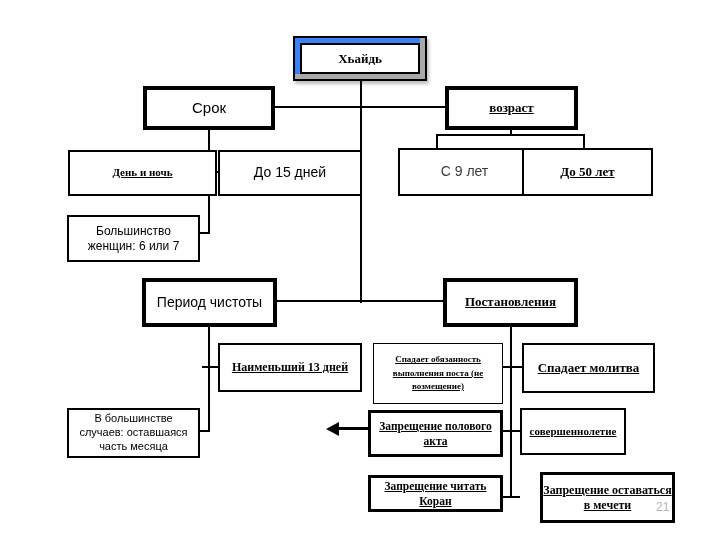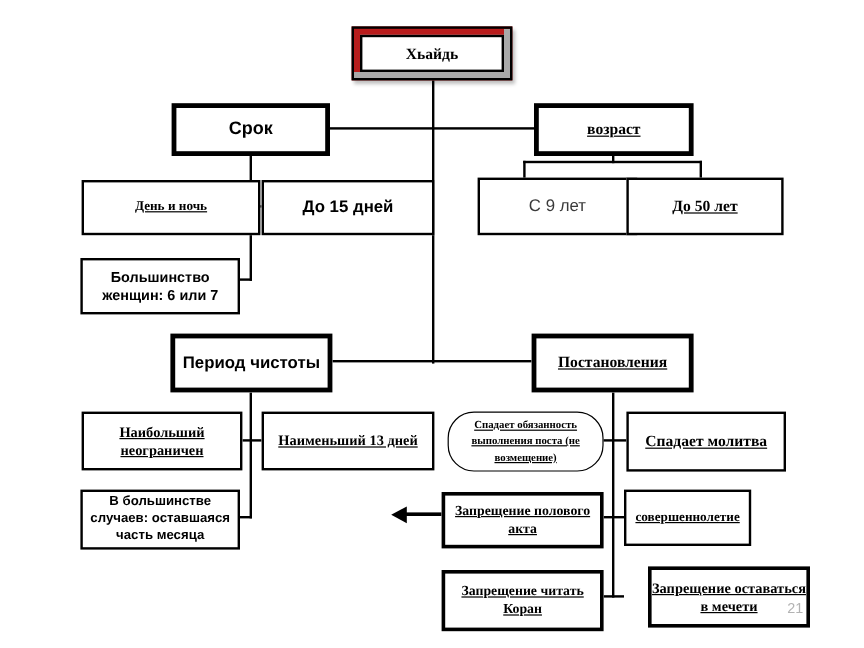--- a/index.html
+++ b/index.html
@@ -9,56 +9,56 @@
   }
   
   .ln { position:absolute; background:#000; }
   
   .node {
     position:absolute; background:#fff; color:#000; box-sizing:border-box;
     display:flex; align-items:center; justify-content:center;
     text-align:center; line-height:1.25; padding:1px 3px;
   }
   .serif { font-family:"Liberation Serif", serif; font-weight:bold;text-decoration:underline; }
-  .sans  { font-family:"Liberation Sans",  sans-serif; font-weight:bold; }
+  .sans  { font-family:"Liberation Sans",  sans-serif; font-weight:normal; }
   .b1 { border:1px solid #000; }
   .b2 { border:2px solid #000; }
   .b3 { border:3px solid #000; }
   .b4 { border:4px solid #000; }
 
   
   #hayd {
-    position:absolute; left:293px; top:22px; width:134px; height:45px;
-    box-sizing:border-box; border:2px solid #000; background:#b91c1c; padding:5px;
+    position:absolute; left:293px; top:36px; width:134px; height:45px;
+    box-sizing:border-box; border:2px solid #000; background:#3b82f6; padding:5px;
     box-shadow: inset -5px -5px 0 #a9a9a9, 2px 3px 3px rgba(0,0,0,0.25);
   }
   #hayd .inner {
     box-sizing:border-box; width:100%; height:100%; border:2px solid #000;
     display:flex; align-items:center; justify-content:center;
     font-family:"Liberation Serif", serif; font-weight:bold; font-size:13px;
     background:#fff;
   }
 
   #srok            { left:143px; top:86px;  width:132px; height:44px; font-size:15px; }
   #vozrast         { left:445px; top:86px;  width:133px; height:44px; font-size:13px; }
   #den-noch        { left:68px;  top:150px; width:149px; height:46px; font-size:11px; }
   #do-15           { left:218px; top:150px; width:144px; height:46px; font-size:14px;text-align:center; }
   #s-9-let         { left:370px; top:148px; width:133px; height:48px; font-size:14px; font-weight:normal; color:#3a3a3a;margin-left:28px; }
   #do-50-let       { left:522px; top:148px; width:131px; height:48px; font-size:13px; }
   #bolshinstvo     { left:67px;  top:215px; width:133px; height:47px; font-size:12px; }
   #period          { left:142px; top:278px; width:135px; height:49px; font-size:14px; }
   #postanovleniya  { left:443px; top:278px; width:135px; height:49px; font-size:13px; }
   #naibolshiy      { left:68px;  top:343px; width:134px; height:49px; font-size:12px; }
   #naimenshiy      { left:218px; top:343px; width:144px; height:49px; font-size:12px; }
-  #spadaet-post    { left:373px; top:343px; width:130px; height:50px; font-size:9px;  line-height:1.5;border-radius:22px; }
+  #spadaet-post    { left:373px; top:343px; width:130px; height:61px; font-size:9px;  line-height:1.5; }
   #spadaet-molitva { left:522px; top:343px; width:133px; height:50px; font-size:13px; }
   #v-bolshinstve   { left:67px;  top:408px; width:133px; height:50px; font-size:11px; }
   #zapret-polovogo { left:368px; top:410px; width:135px; height:47px; font-size:11.5px; }
   #sovershennoletie{ left:520px; top:408px; width:106px; height:47px; font-size:11px; }
-  #zapret-koran    { left:368px; top:475px; width:135px; height:51px; font-size:11.5px; }
+  #zapret-koran    { left:368px; top:475px; width:135px; height:37px; font-size:11.5px; }
   #zapret-mechet   { left:520px; top:472px; width:135px; height:51px; font-size:12px; padding:1px 0;margin-left:20px; }
 
   #iskuplenie {
     position:absolute; left:258px; top:424px; width:106px;
     font-family:"Liberation Sans", sans-serif; font-size:11px; font-weight:normal;
     color:#3a3a3a; text-align:left; line-height:17px;
   }
   #page-num {
     position:absolute; left:656px; top:500px;
     font-family:"Liberation Sans", sans-serif; font-size:12px; color:#b3b3b3;
@@ -107,21 +107,20 @@
 
   <div class="node serif b2" id="den-noch">День и ночь</div>
   <div class="node sans b2" id="do-15">До 15 дней</div>
   <div class="node b2 sans" id="s-9-let">С 9 лет</div>
   <div class="node serif b2" id="do-50-let">До 50 лет</div>
   <div class="node sans b2" id="bolshinstvo">Большинство женщин: 6 или 7</div>
 
   <div class="node sans b4" id="period">Период чистоты</div>
   <div class="node serif b4" id="postanovleniya">Постановления</div>
 
-  <div class="node serif b2" id="naibolshiy">Наибольший неограничен</div>
   <div class="node serif b2" id="naimenshiy">Наименьший 13 дней</div>
   <div class="node serif b1" id="spadaet-post">Спадает обязанность выполнения поста (не возмещение)</div>
   <div class="node serif b2" id="spadaet-molitva">Спадает молитва</div>
   <div class="node sans b2" id="v-bolshinstve">В большинстве случаев: оставшаяся часть месяца</div>
   <div class="node serif b3" id="zapret-polovogo">Запрещение полового акта</div>
   <div class="node serif b2" id="sovershennoletie">совершеннолетие</div>
   <div class="node serif b3" id="zapret-koran">Запрещение читать Коран</div>
   <div class="node serif b3" id="zapret-mechet">Запрещение оставаться в мечети</div>
 
 

